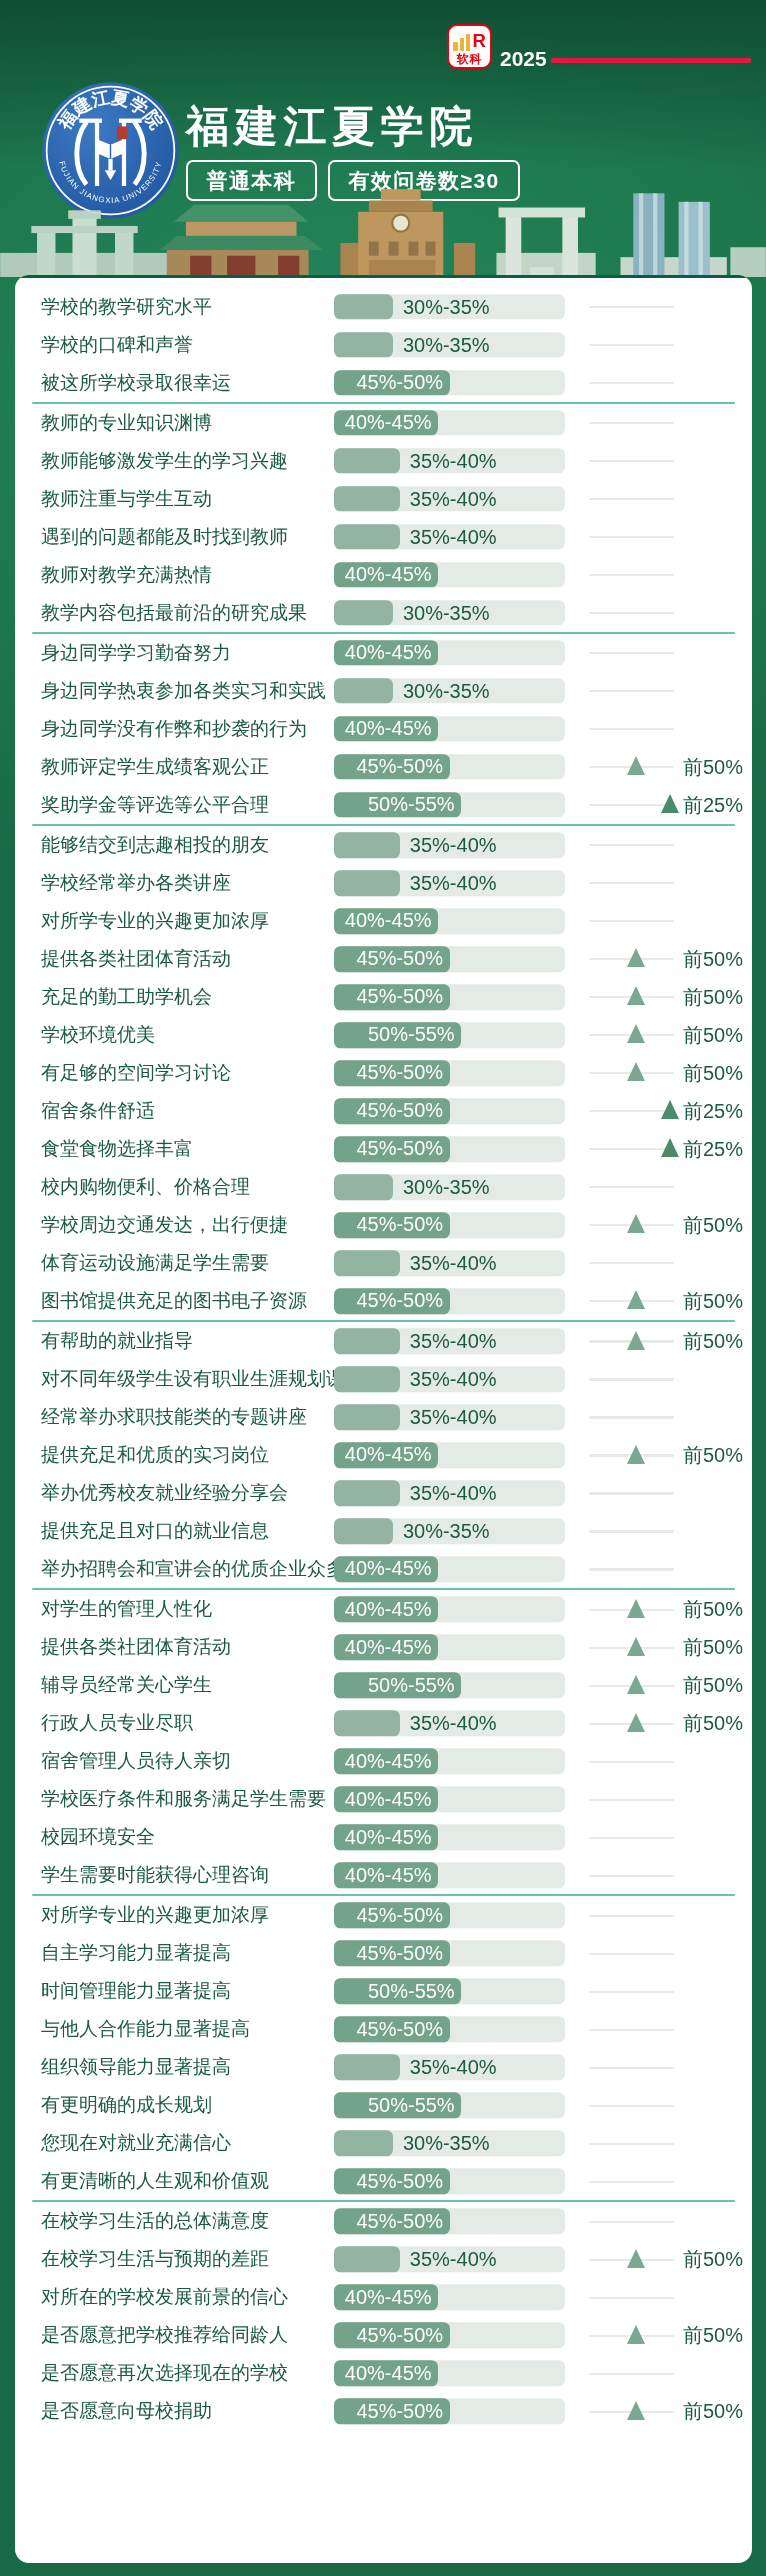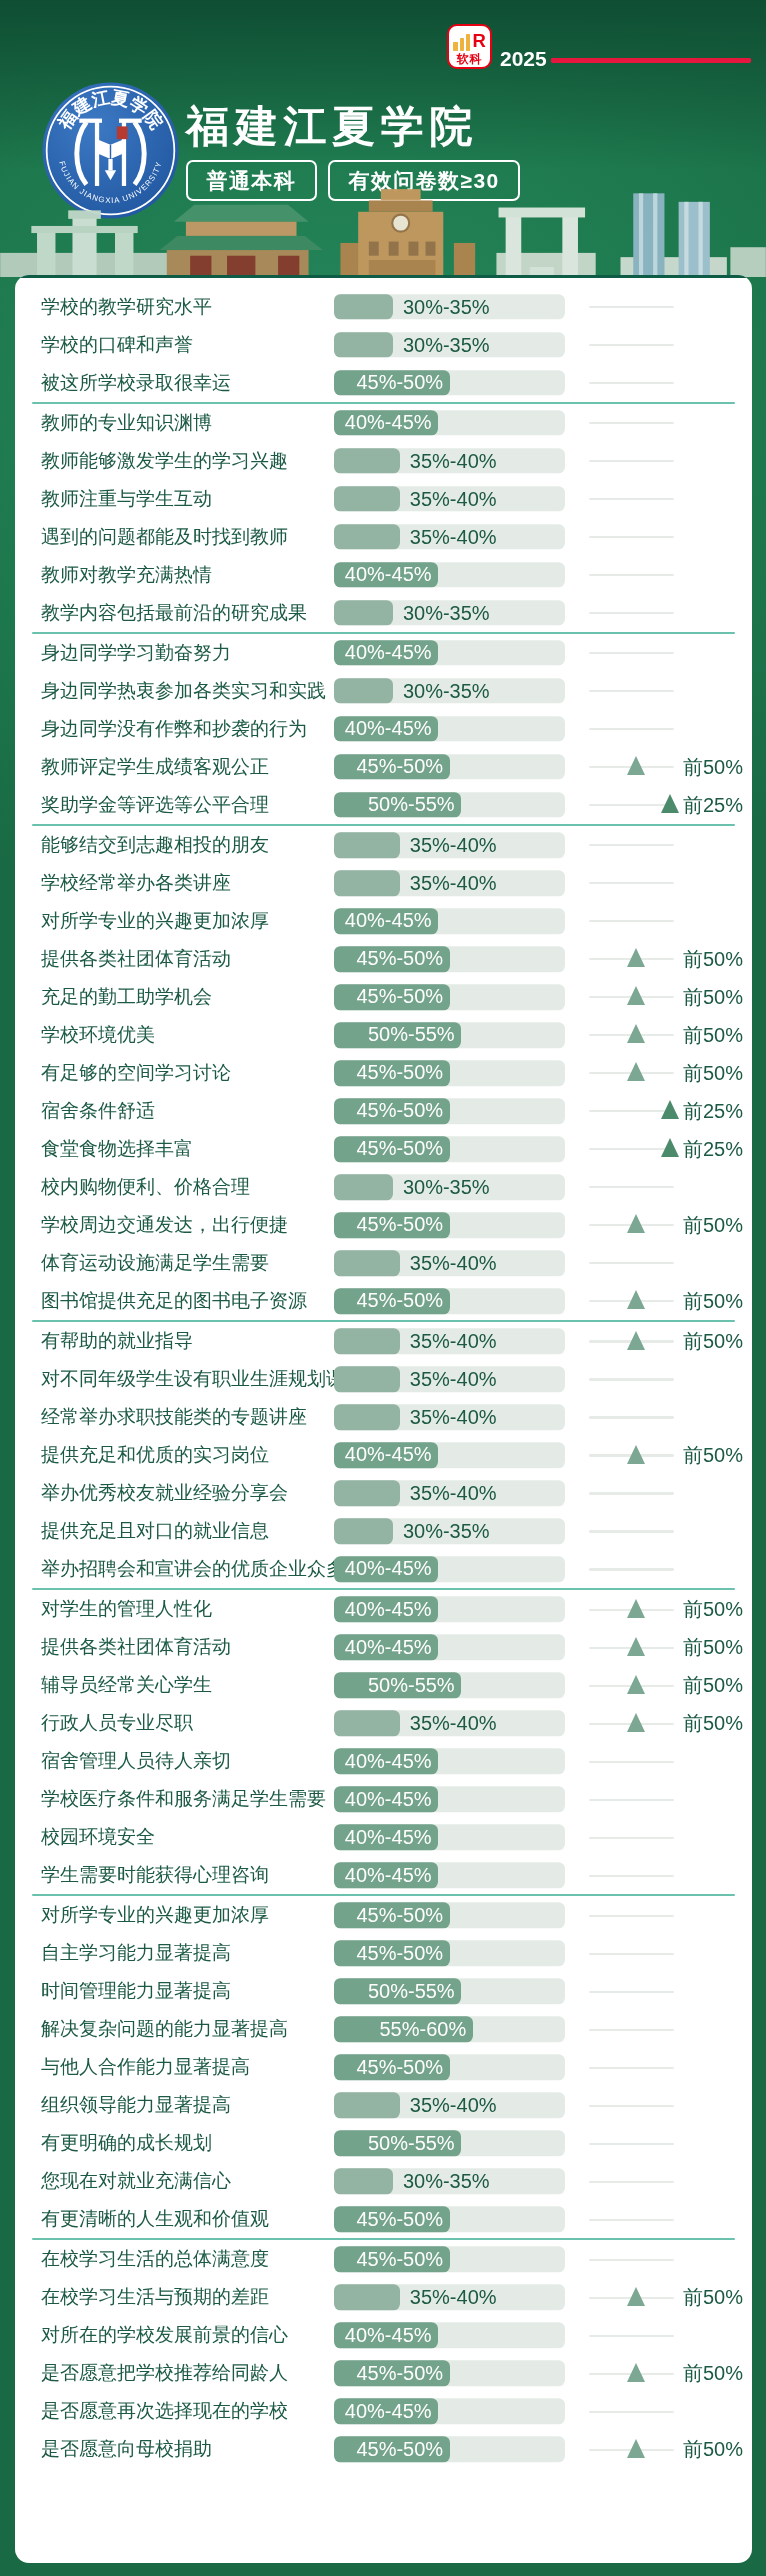--- a/index.html
+++ b/index.html
@@ -803,33 +803,20 @@
         <span class="val-in">50%-55%</span>
       </div>
 
     </div>
     <div class="pct">
       <div class="pline"></div>
 
     </div>
   </div>
 
-  <div class="row">
-    <div class="q">解决复杂问题的能力显著提高</div>
-    <div class="bar">
-      <div class="fill dark" style="width: 60%;">
-        <span class="val-in">55%-60%</span>
-      </div>
-
-    </div>
-    <div class="pct">
-      <div class="pline"></div>
-
-    </div>
-  </div>
 
   <div class="row">
     <div class="q">与他人合作能力显著提高</div>
     <div class="bar">
       <div class="fill dark" style="width: 50%;">
         <span class="val-in">45%-50%</span>
       </div>
 
     </div>
     <div class="pct">

